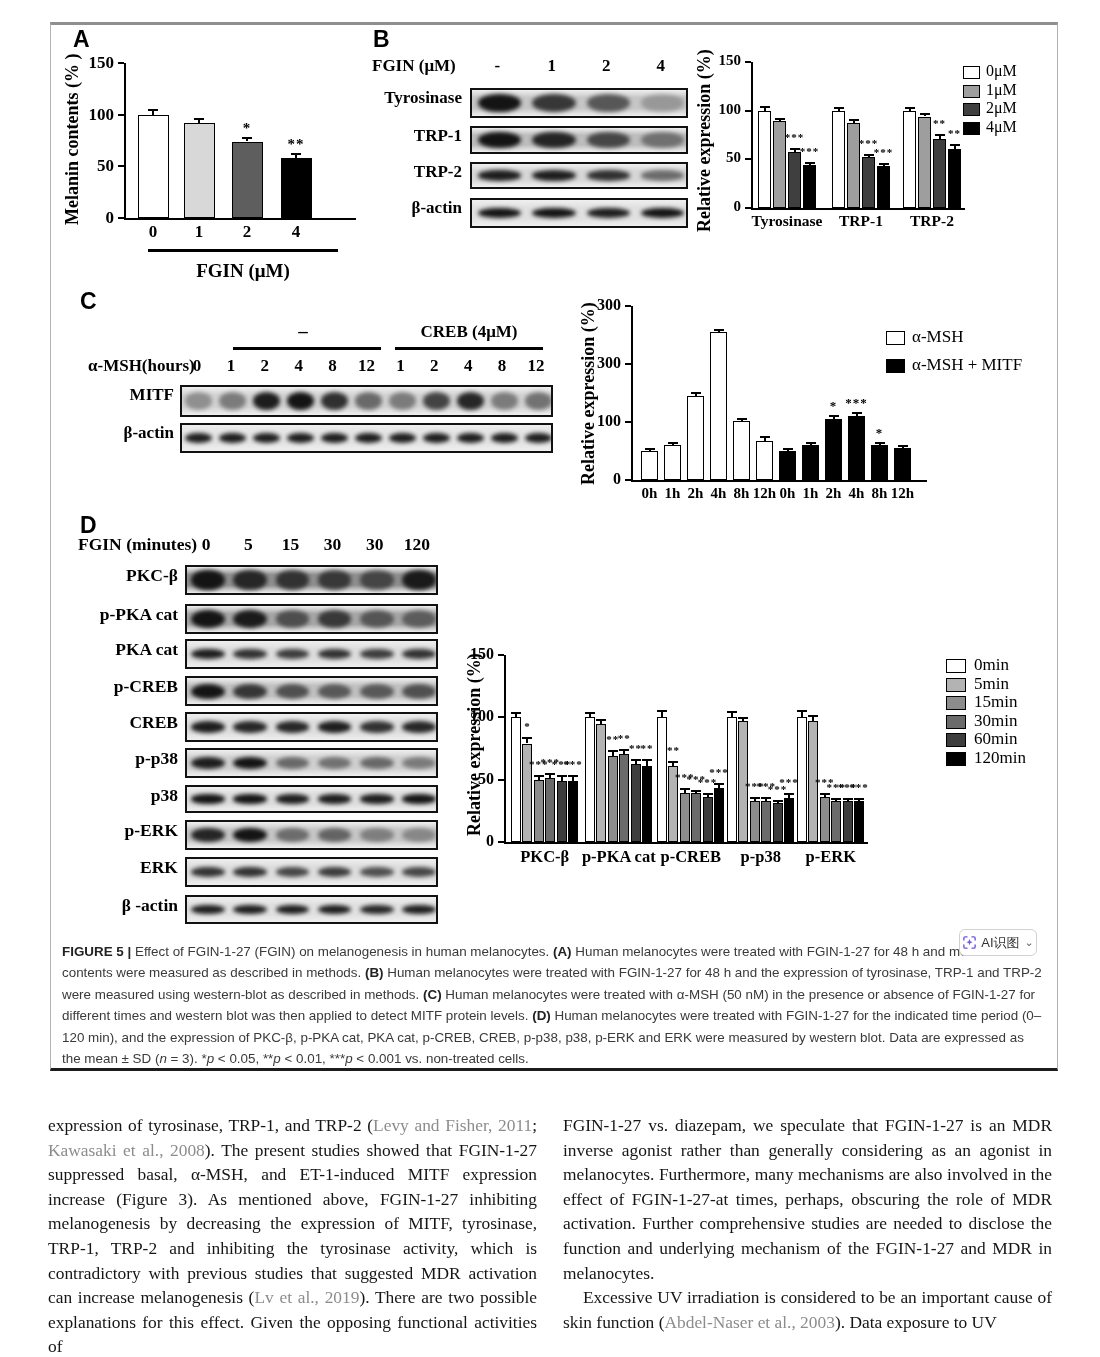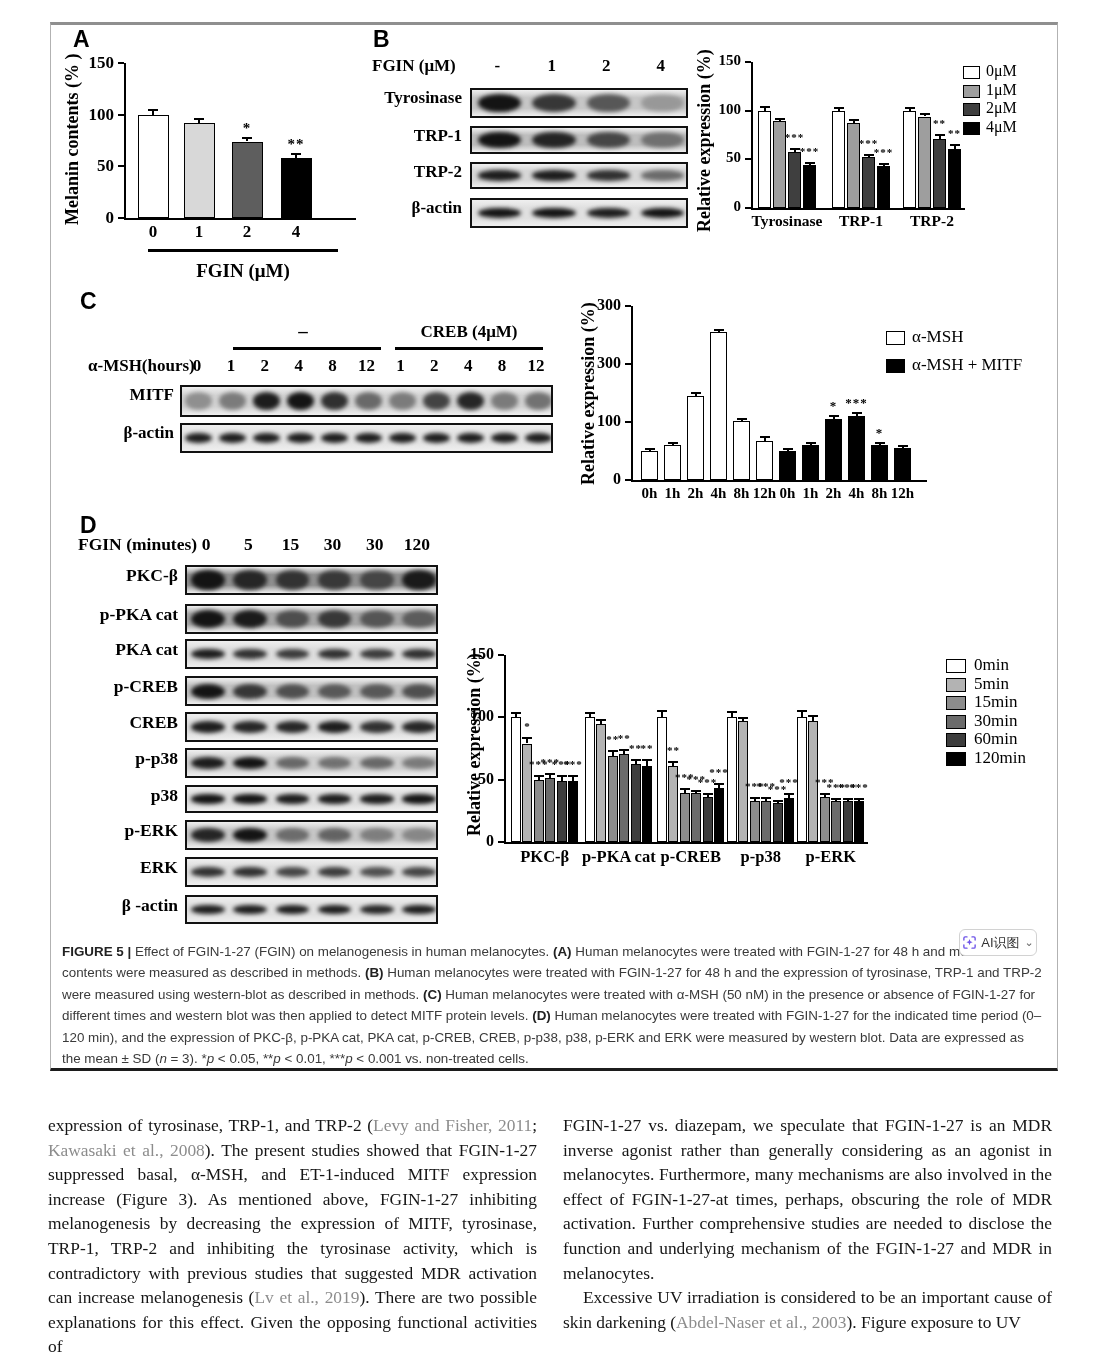--- a/index.html
+++ b/index.html
@@ -583,16 +583,16 @@
     </svg>
     <span>AI识图</span>
     <span class="chev">⌄</span>
   </button>
   <div class="bodytext">
     <div class="col" id="col-left">
         <div class="par"><span>expression of tyrosinase, TRP-1, and TRP-2 (</span><span class="cite">Levy and Fisher, 2011</span><span>; </span><span class="cite">Kawasaki et al., 2008</span><span>). The present studies showed that FGIN-1-27 suppressed basal, α-MSH, and ET-1-induced MITF expression increase (</span><span class="b">Figure 3</span><span>). As mentioned above, FGIN-1-27 inhibiting melanogenesis by decreasing the expression of MITF, tyrosinase, TRP-1, TRP-2 and inhibiting the tyrosinase activity, which is contradictory with previous studies that suggested MDR activation can increase melanogenesis (</span><span class="cite">Lv et al., 2019</span><span>). There are two possible explanations for this effect. Given the opposing functional activities of</span></div>
       </div>
     <div class="col" id="col-right">
         <div class="par"><span>FGIN-1-27 vs. diazepam, we speculate that FGIN-1-27 is an MDR inverse agonist rather than generally considering as an agonist in melanocytes. Furthermore, many mechanisms are also involved in the effect of FGIN-1-27-at times, perhaps, obscuring the role of MDR activation. Further comprehensive studies are needed to disclose the function and underlying mechanism of the FGIN-1-27 and MDR in melanocytes.</span></div>
-        <div class="par indent"><span>Excessive UV irradiation is considered to be an important cause of skin darkening (</span><span class="cite">Abdel-Naser et al., 2003</span><span>). Figure exposure to UV</span></div>
+        <div class="par indent"><span>Excessive UV irradiation is considered to be an important cause of skin function (</span><span class="cite">Abdel-Naser et al., 2003</span><span>). Data exposure to UV</span></div>
       </div>
   </div>
 </div>
 
 </body></html>

